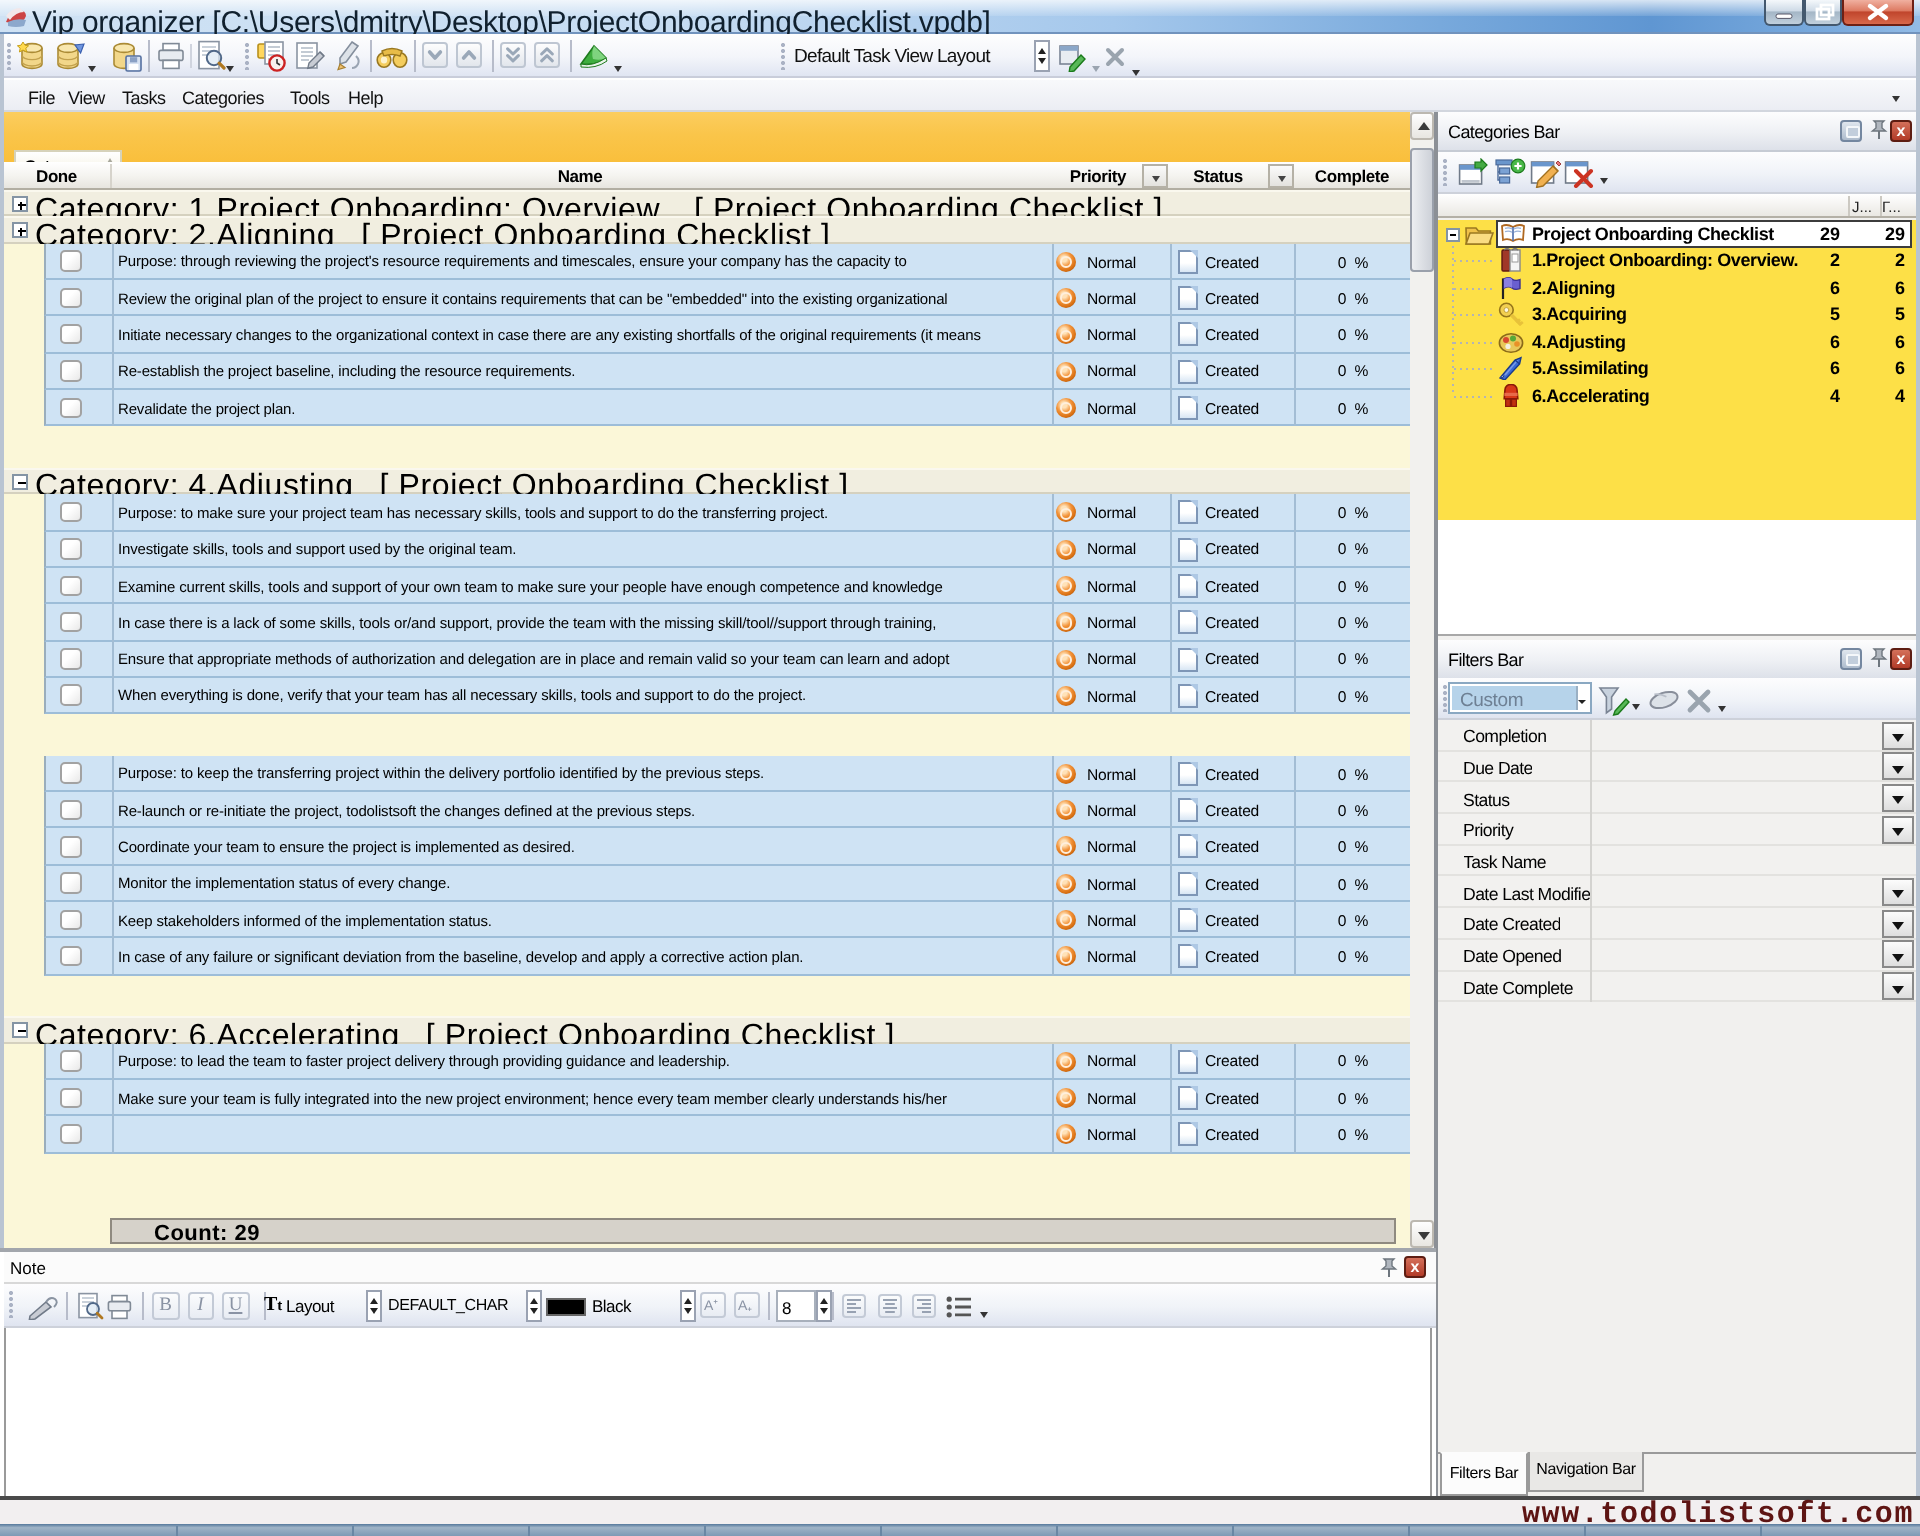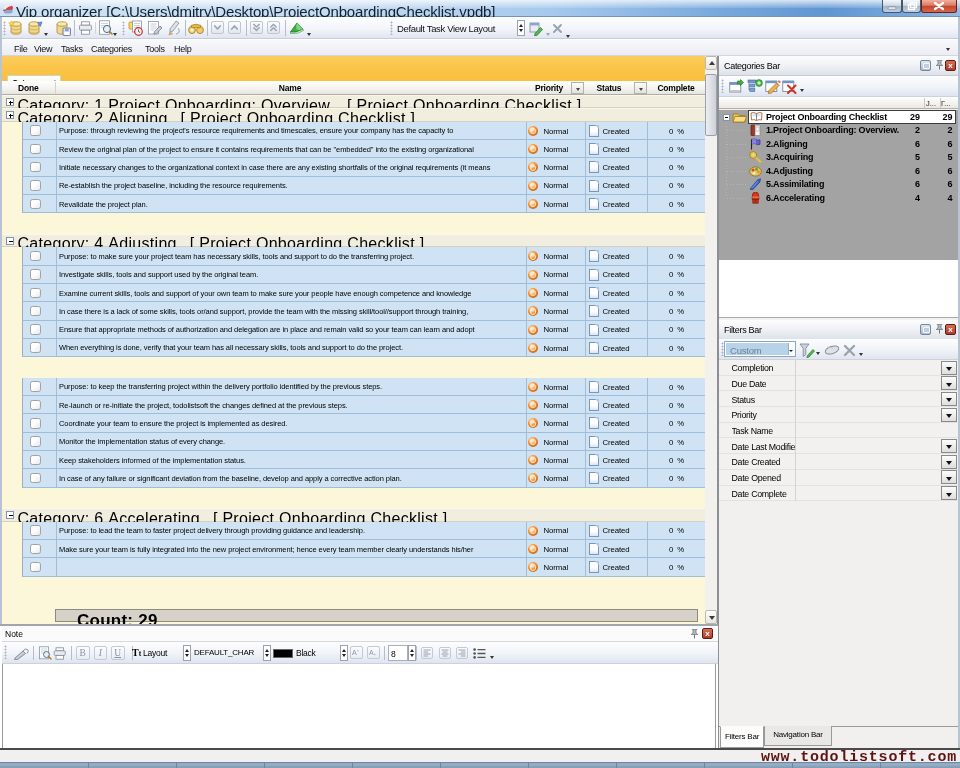--- a/index.html
+++ b/index.html
@@ -54,39 +54,39 @@
   .prio { position:absolute; left:505px; top:4px; width:10px; height:10px; border-radius:50%; background:radial-gradient(circle at 40% 35%, #ffe2b8 0 16%, #f29238 42%, #d86f12 68%, #7e3a06 100%); }
   .prio:after { content:""; position:absolute; left:2.2px; top:2.2px; width:4.2px; height:4.2px; border-radius:50%; border:1.1px solid #ffefdc; background:transparent; }
   .ptext { position:absolute; left:520.5px; top:4.8px; font-size:7.8px; letter-spacing:-0.1px; }
   .doc { position:absolute; left:566px; top:3px; width:9.5px; height:12px; background:linear-gradient(180deg,#ffffff 55%,#d8e6f4 100%); border:1px solid #7e96b6; }
   .doc:after { content:""; position:absolute; right:-1px; top:-1px; width:0; height:0; border-left:4px solid transparent; border-top:4px solid #aec8e4; }
   .stext { position:absolute; left:579.5px; top:4.8px; font-size:7.8px; letter-spacing:-0.1px; }
   .comp { position:absolute; left:624px; width:60px; top:4.8px; font-size:7.8px; text-align:center; letter-spacing:0.9px; }
   .seprow { position:relative; width:703px; height:20.7px; background:#fbf7d8; }
   #countrow { position:absolute; left:0; top:551px; width:703px; height:17px; background:#fbf7d8; }
   #countfield { position:absolute; left:53px; top:1.5px; width:643px; height:13.5px; background:#d6d2ca; border:1px solid #8f8a80; }
-  #counttext { position:absolute; left:21px; top:1.2px; font-size:17px; font-weight:bold; letter-spacing:0.25px; }
+  #counttext { position:absolute; left:21px; top:1.2px; font-size:11px; font-weight:bold; letter-spacing:0.25px; }
 
   
   #vscroll { left:705px; top:56px; width:12px; height:568px; background:#f2f1ee; }
   .sbtn { position:absolute; left:0; width:12px; height:14px; background:linear-gradient(180deg,#fefefe,#e8e6e1); border:1px solid #bcb8b0; border-radius:2px; }
   .arr { position:absolute; left:3px; width:0; height:0; border-left:3px solid transparent; border-right:3px solid transparent; }
   #sthumb { position:absolute; left:0px; top:18px; width:12px; height:62px; background:linear-gradient(90deg,#eceef1,#cdd1d8); border:1px solid #9aa0ab; border-radius:2px; }
   #vsplit { left:717px; top:56px; width:2px; height:694px; background:#8c9096; }
 
   
   #rpanel { left:719px; top:56px; width:239px; height:694px; background:#f1f0ee; }
   .ptitle { position:absolute; left:0; width:239px; height:20px; background:linear-gradient(180deg,#fdfdfe 0%,#eef0f4 55%,#dde1e9 100%); border-bottom:1px solid #c6cbd4; }
   .ptitle .pt { position:absolute; left:5px; top:4.5px; font-size:9px; letter-spacing:-0.3px; }
   .pbox { position:absolute; top:4px; width:11px; height:11px; border:1px solid #7487a0; border-radius:2px; background:linear-gradient(180deg,#dfe6ee,#aebccd); }
   .pbox:after { content:""; position:absolute; left:1.5px; top:2px; width:5.5px; height:4px; background:#c2cedc; border:1px solid #f4f7fa; border-radius:1px; }
   .pclose { position:absolute; top:4px; width:11px; height:11px; border:1px solid #5d1d12; border-radius:2px; background:linear-gradient(180deg,#d4705a,#b23b28); color:#fff; font-size:8px; font-weight:bold; text-align:center; line-height:9px; }
   .ptool { position:absolute; left:0; width:239px; height:21px; background:linear-gradient(180deg,#fdfdfe 0%,#f0f3f8 55%,#dfe4f0 100%); border-bottom:1px solid #cdd1da; }
   #cathead { position:absolute; left:0; top:41px; width:239px; height:12px; background:linear-gradient(180deg,#ffffff,#eae8e3); border-bottom:1px solid #b4b0a6; }
-  #tree { position:absolute; left:0; top:54px; width:239px; height:151px; background:#a3a3a3;text-align:center; }
+  #tree { position:absolute; left:0; top:54px; width:239px; height:151px; background:#fde047;text-align:center; }
   .trow { position:relative; height:13.5px; }
   .ticon { position:absolute; left:30px; top:0.7px; width:13px; height:12px; }
   .ttxt { position:absolute; left:47px; top:1.8px; font-size:9px; font-weight:bold; letter-spacing:-0.2px; white-space:pre; }
   .tn1 { position:absolute; right:38px; top:1.8px; font-size:9px; font-weight:bold; }
   .tn2 { position:absolute; right:5.5px; top:1.8px; font-size:9px; font-weight:bold; }
   #treewhite { position:absolute; left:0; top:204px; width:239px; height:58px; background:#fff; border-bottom:1px solid #a8a8a8; }
 
   
   .frow { position:relative; width:239px; height:15.7px; background:#f2f1ef; border-bottom:1px solid #e3e2df; }
   .frow .flabel { position:absolute; left:12.5px; top:3.2px; font-size:8.8px; letter-spacing:-0.28px; white-space:pre; overflow:hidden; max-width:63px; }
@@ -830,21 +830,21 @@
         <div class="fbtn"></div>
       </div>
       <div class="frow">
         <div class="flabel">Date Complete</div>
         <div class="fsep"></div>
         <div class="fbtn"></div>
       </div>
     </div>
     <div id="tabstrip">
       <div class="tab active" style="left:1px;width:44px;line-height:20px;">Filters Bar</div>
-      <div class="tab inactive" style="left:45px;width:68px;line-height:18px;">Navigation Bar</div>
+      <div class="tab inactive" style="left:45px;width:58px;line-height:18px;">Navigation Bar</div>
     </div>
   </div>
 
   <div class="abs" id="notepanel">
     <div id="notetitle">
       <span style="position:absolute;left:3px;top:3px;font-size:8.5px">Note</span>
       <svg style="position:absolute;left:687px;top:2px" width="10" height="13">
         <path d="M3 1.5 h5 l-1 1 v2.5 l1.8 1.5 h-6.6 l1.8 -1.5 v-2.5 z" fill="#b0b6be" stroke="#6e767e" stroke-width="0.7"></path>
         <path d="M5.5 6.5 v4" stroke="#6e767e" stroke-width="1"></path>
       </svg>

